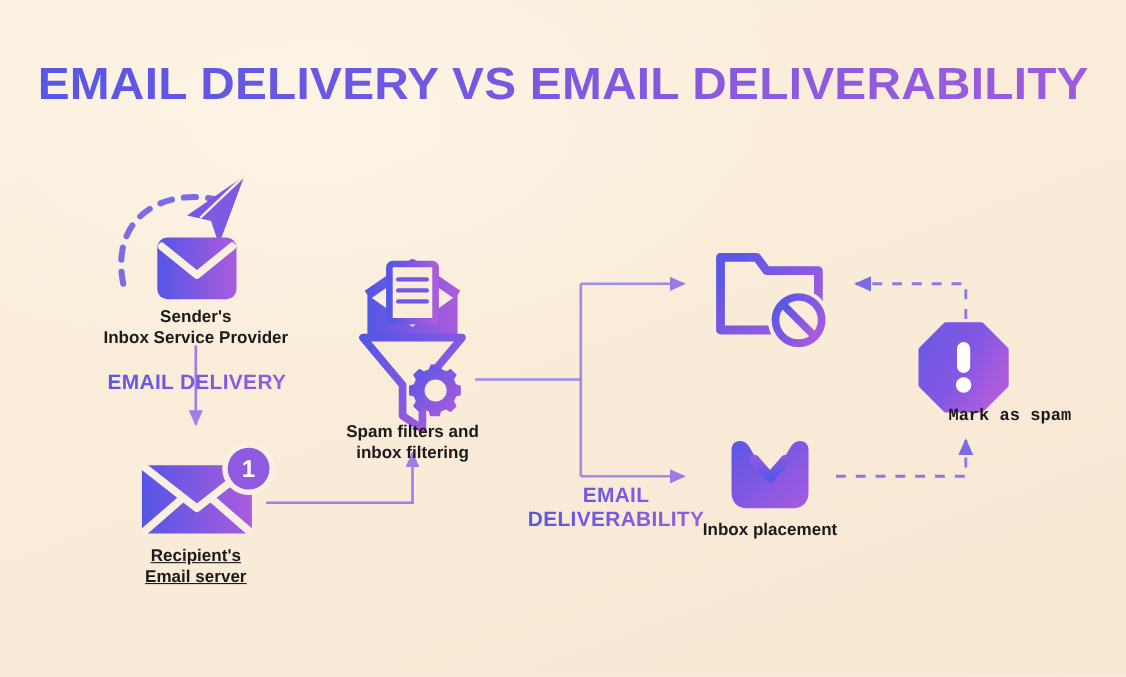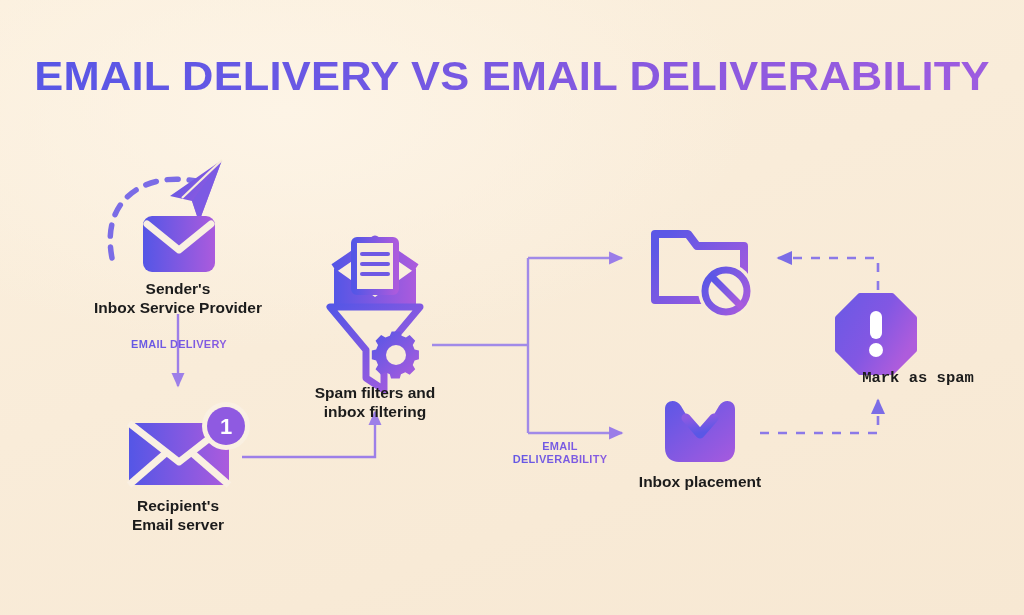--- a/index.html
+++ b/index.html
@@ -57,35 +57,35 @@
     color: #1b1b1b;
     font-size: 15.5px;
     font-weight: bold;
     line-height: 1.22;
     font-family: "Liberation Sans", sans-serif;
     white-space: pre-line;
   }
   .phase-label {
     position: absolute;
     text-align: center;
-    font-size: 11px;
+    font-size: 19px;
     font-weight: bold;
     letter-spacing: 0.3px;
     line-height: 1.18;
     font-family: "Liberation Sans", sans-serif;
     background: linear-gradient(90deg, #5456e6 0%, #7a5ae2 55%, #9a5ce0 100%);
     -webkit-background-clip: text;
     background-clip: text;
     color: transparent;
     -webkit-text-fill-color: transparent;
     white-space: pre-line;
   }
   
   #cap-sender      { left: 58px;  top: 280px; width: 240px; }
-  #cap-recipient   { left: 88px;  top: 497px; width: 180px; }
+  #cap-recipient   { left: 88px;  top: 497px; width: 180px; text-decoration: underline; }
   #cap-spamfilter  { left: 285px; top: 384px; width: 180px; }
   #cap-spamfolder  { left: 620px; top: 314px; width: 160px; }
   #cap-inbox       { left: 610px; top: 473px; width: 180px; }
   #cap-markspam    { left: 838px; top: 369px; width: 160px; font-family: Liberation Mono, monospace; }
   #lab-delivery      { left: 86px;  top: 338px; width: 186px; }
   #lab-deliverability{ left: 470px; top: 440px; width: 180px; text-align: center; }
 </style>
 </head>
 <body>
 

